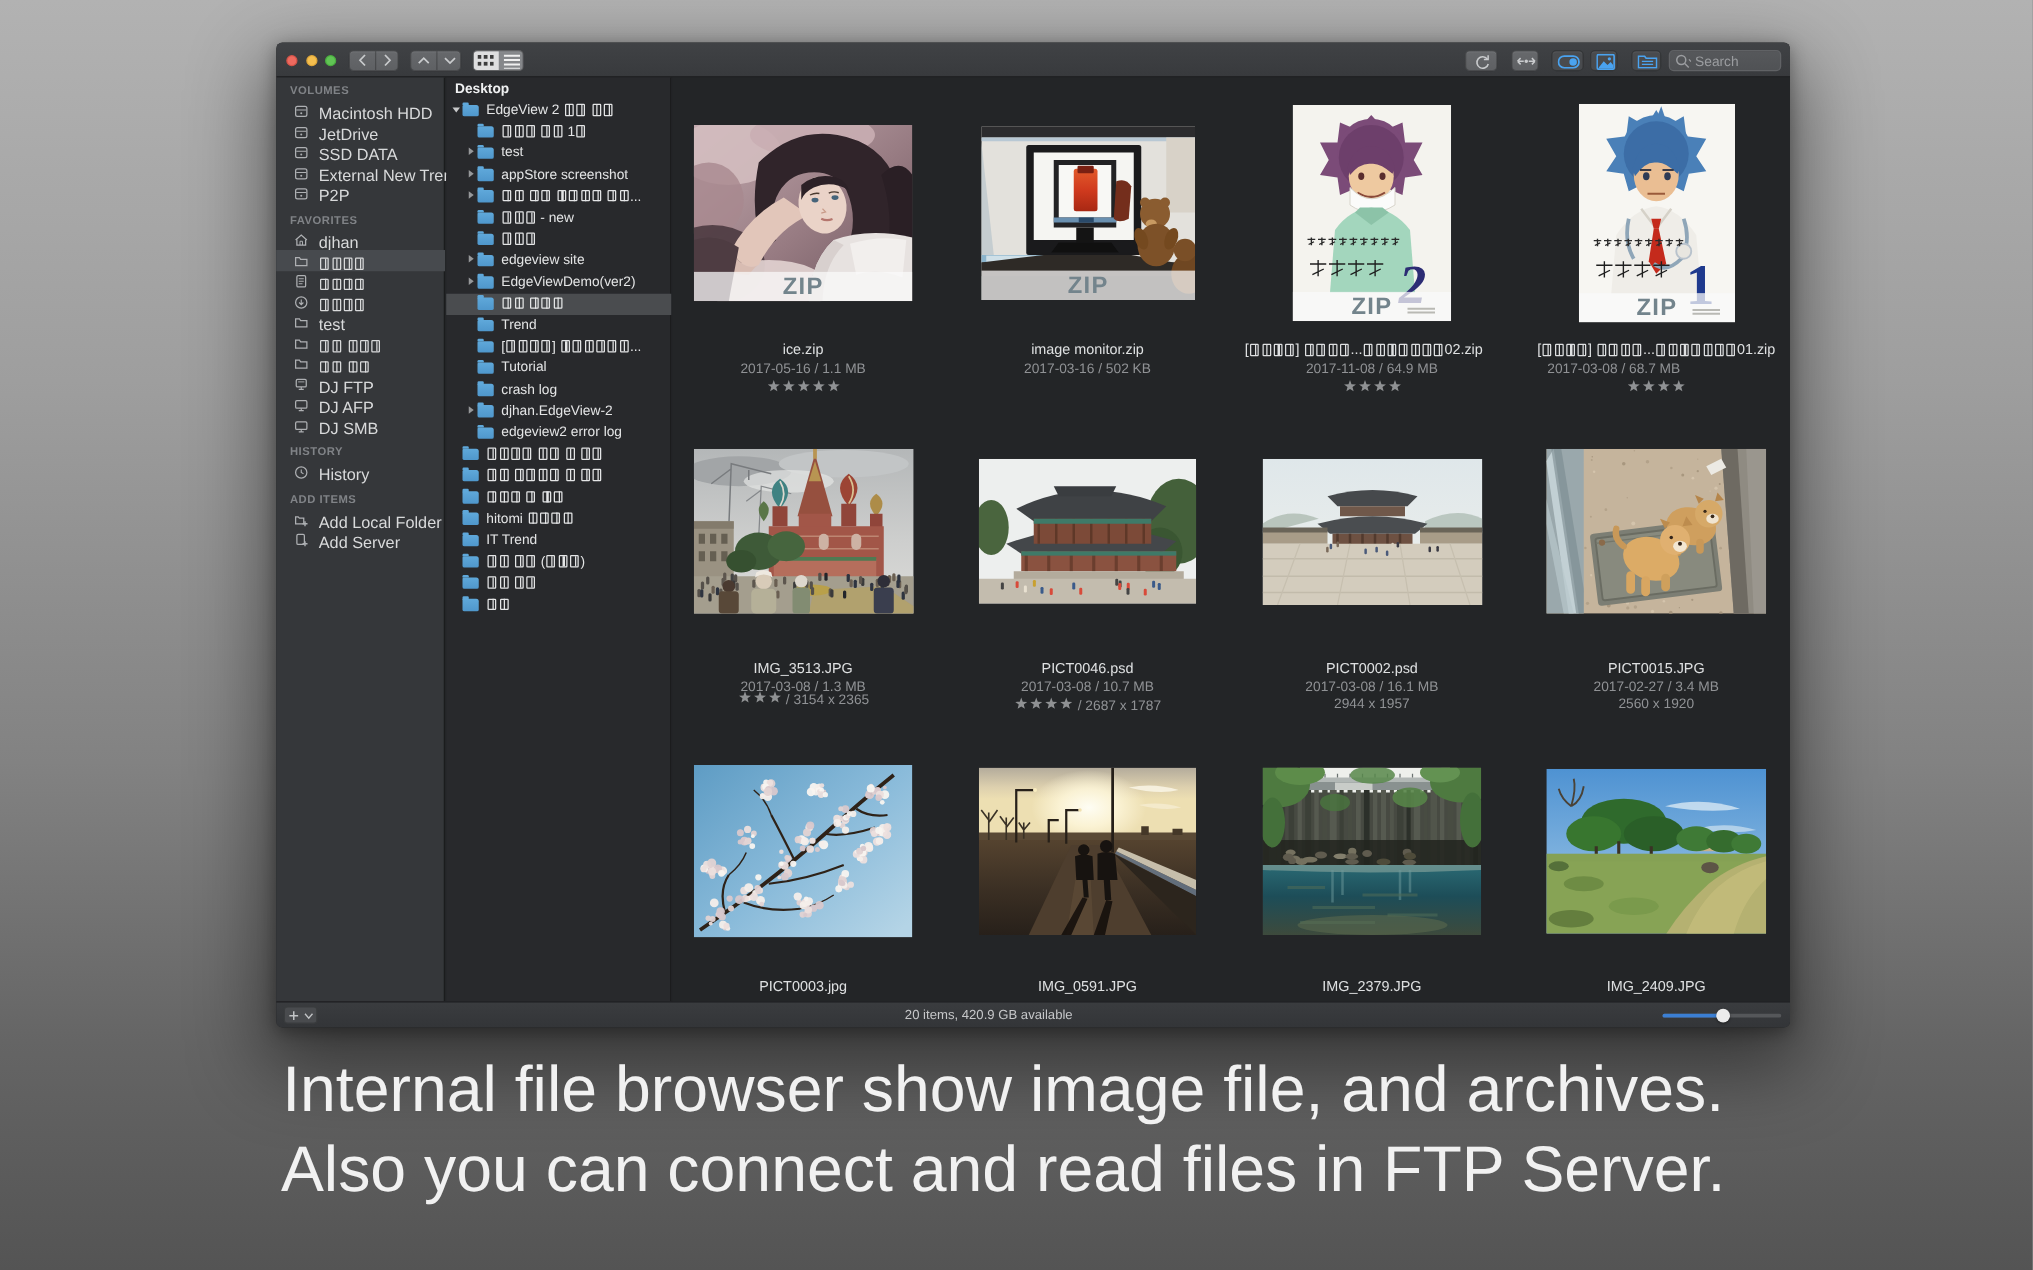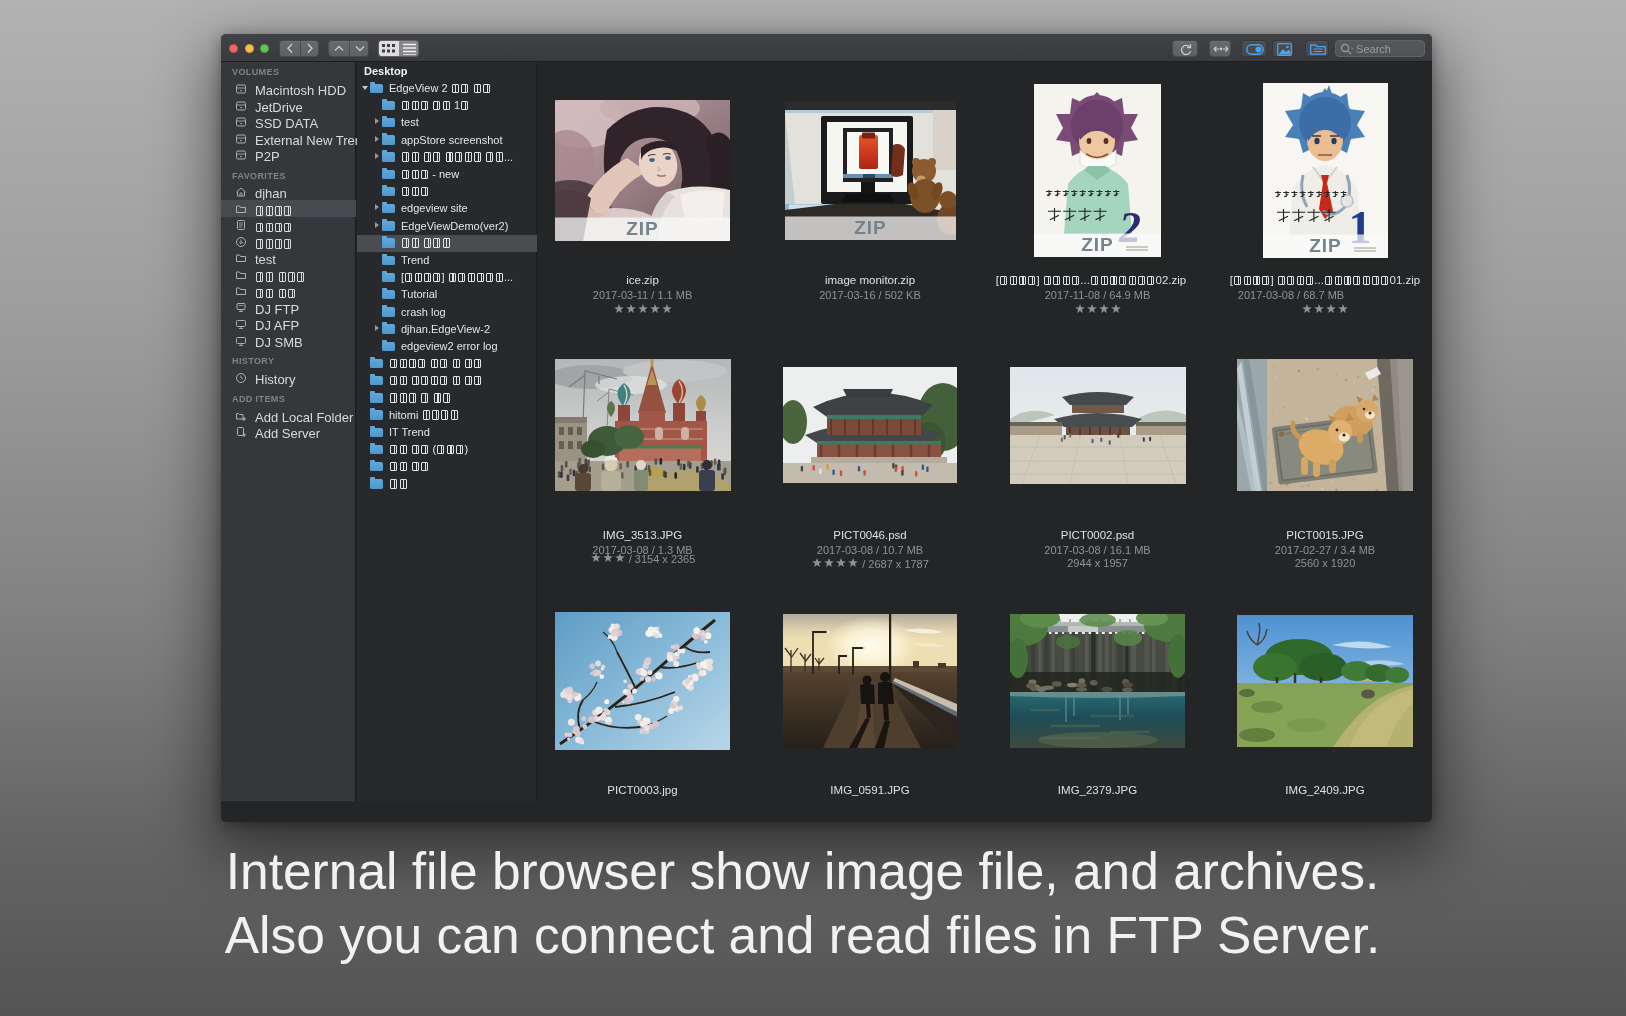--- a/index.html
+++ b/index.html
@@ -378,21 +378,21 @@
           <path d="M103 67 l2.5 2.5 l-3.5 1" stroke="#c89a88" stroke-width=".9" fill="none"></path>
           <path d="M102 75 q4.5 2.2 9 .2" stroke="#b5766e" stroke-width="1.7" fill="none"></path>
           <path d="M112 92 Q140 82 175 90 L175 141 L92 141 Q94 108 112 92 Z" fill="#e7e2e0"></path>
           <path d="M125 95 Q148 88 170 92 L167 122 Q146 114 130 120 Z" fill="#f2efed"></path>
           <path d="M92 141 Q94 108 112 92 L120 96 Q104 112 103 141 Z" fill="#d8d0ce"></path>
           <path d="M0 92 Q18 86 36 98 L28 141 L0 141 Z" fill="#4e3c42"></path>
           <rect x="0" y="117.5" width="175" height="23.5" fill="#fafafa" opacity="0.74"></rect>
           <text x="87.5" y="135.0" font-family="Liberation Sans" font-size="19" font-weight="bold" fill="#73848c" text-anchor="middle" letter-spacing="1">ZIP</text>
         </svg></div>
       <div class="nm" style="left:-8.5px;top:212.0px">ice.zip</div>
-      <div class="dt" style="left:-8.5px;top:227.0px">2017-03-11 / 1.1 MB</div>
+      <div class="dt" style="left:-8.5px;top:227.0px">2017-05-16 / 1.1 MB</div>
       <div class="dt" style="left:-8.5px;top:240.5px"><svg class="stars" width="60" height="12" viewBox="0 0 60 12" fill="#8f9193">
           <polygon points="6.0,1.0 7.2,4.3 10.8,4.5 8.0,6.6 8.9,10.0 6.0,8.1 3.1,10.0 4.0,6.6 1.2,4.5 4.8,4.3"></polygon>
           <polygon points="18.0,1.0 19.2,4.3 22.8,4.5 20.0,6.6 20.9,10.0 18.0,8.1 15.1,10.0 16.0,6.6 13.2,4.5 16.8,4.3"></polygon>
           <polygon points="30.0,1.0 31.2,4.3 34.8,4.5 32.0,6.6 32.9,10.0 30.0,8.1 27.1,10.0 28.0,6.6 25.2,4.5 28.8,4.3"></polygon>
           <polygon points="42.0,1.0 43.2,4.3 46.8,4.5 44.0,6.6 44.9,10.0 42.0,8.1 39.1,10.0 40.0,6.6 37.2,4.5 40.8,4.3"></polygon>
           <polygon points="54.0,1.0 55.2,4.3 58.8,4.5 56.0,6.6 56.9,10.0 54.0,8.1 51.1,10.0 52.0,6.6 49.2,4.5 52.8,4.3"></polygon>
         </svg></div>
       <div class="thumb" style="left:246.5px;top:39.0px;width:171px;height:139px"><svg width="171" height="139" viewBox="0 0 171 139">
           <rect width="171" height="139" fill="#e3e1dc"></rect>
           <rect x="0" y="0" width="171" height="9" fill="#2c2c2e"></rect>
@@ -1164,13 +1164,25 @@
           <path d="M176 70 Q150 76 130 92 Q110 110 96 132 L176 132 Z" fill="#b5b171"></path>
           <path d="M176 74 Q154 80 138 94 Q122 108 112 132 L150 132 Q158 104 176 88 Z" fill="#c4bd7c" opacity=".8"></path>
           <ellipse cx="30" cy="92" rx="16" ry="6" fill="#6e8c44"></ellipse>
           <ellipse cx="70" cy="110" rx="20" ry="7" fill="#7a9a4c"></ellipse>
           <ellipse cx="20" cy="120" rx="18" ry="7" fill="#647e3e"></ellipse>
           <ellipse cx="131" cy="79" rx="7" ry="4.5" fill="#5d5546"></ellipse>
           <ellipse cx="10" cy="78" rx="8" ry="4" fill="#55703a"></ellipse>
         </svg></div>
       <div class="nm" style="left:674.0px;top:722.0px">IMG_2409.JPG</div>
     </div>
+  <div id="st">
+<div style="position:absolute;left:6px;top:2.5px;width:27px;height:14px;background:#494b4e;border:1px solid #3a3c3e;border-radius:3px">
+<svg style="position:absolute;left:2px;top:1px" width="23" height="11" viewBox="0 0 23 11" fill="none" stroke="#c2c4c6" stroke-width="1.2">
+          <path d="M5 2 v7 M1.5 5.5 h7"></path>
+          <path d="M14 4 l3 3.5 l3 -3.5" stroke-width="1.1"></path>
+        </svg>
+      </div>
+<div style="position:absolute;left:0;top:3.5px;width:1140px;text-align:center;font-size:10.5px;color:#c6c7c9">20 items, 420.9 GB available</div>
+<div style="position:absolute;left:1109px;top:8.5px;width:95px;height:3px;border-radius:2px;background:#55575a"></div>
+<div style="position:absolute;left:1109px;top:8.5px;width:48px;height:3px;border-radius:2px;background:#3b7fd4"></div>
+<div style="position:absolute;left:1152px;top:4.5px;width:11px;height:11px;border-radius:50%;background:#ececec;box-shadow:0 1px 2px rgba(0,0,0,.4)"></div>
+</div>
 </div>
 <div id="cap">Internal file browser show image file, and archives.<br>Also you can connect and read files in FTP Server.</div>
 </body></html>

